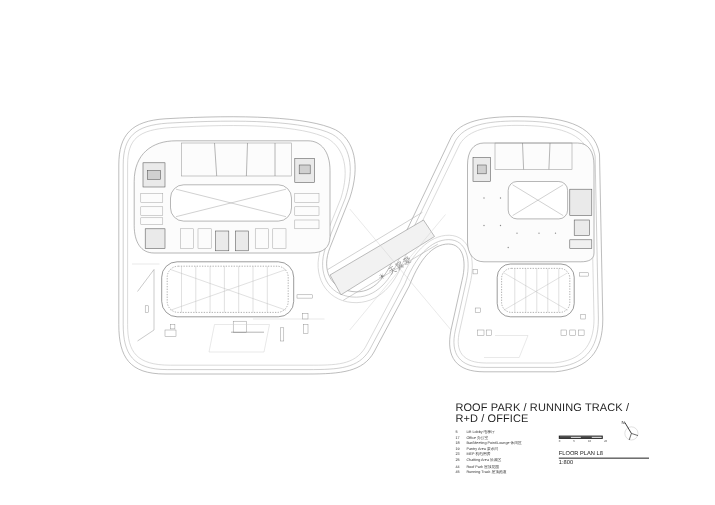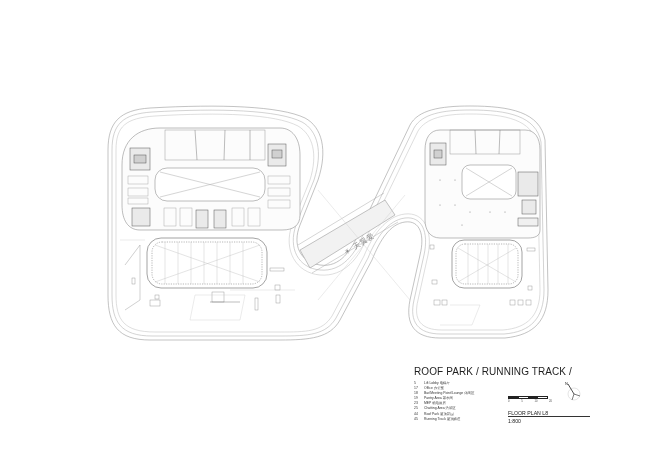--- a/index.html
+++ b/index.html
@@ -157,20 +157,21 @@
     <rect x="518" y="300" width="5" height="5"></rect>
     <rect x="526" y="300" width="5" height="5"></rect>
     <rect x="527" y="248" width="8" height="3"></rect>
     <rect x="528" y="286" width="4" height="4"></rect>
     <path d="M450,305 L480,305 L472,325 L440,325" stroke="#ccc"></path>
   </g>
 </svg>
 
 <div class="title-block">
   <p class="title">ROOF PARK / RUNNING TRACK /</p>
+  <p class="title">R+D / OFFICE</p>
   <ul class="legend">
     <li>
         <span class="num">5</span>
         <span>Lift Lobby 电梯厅</span>
       </li>
     <li>
         <span class="num">17</span>
         <span>Office 办公室</span>
       </li>
     <li>

